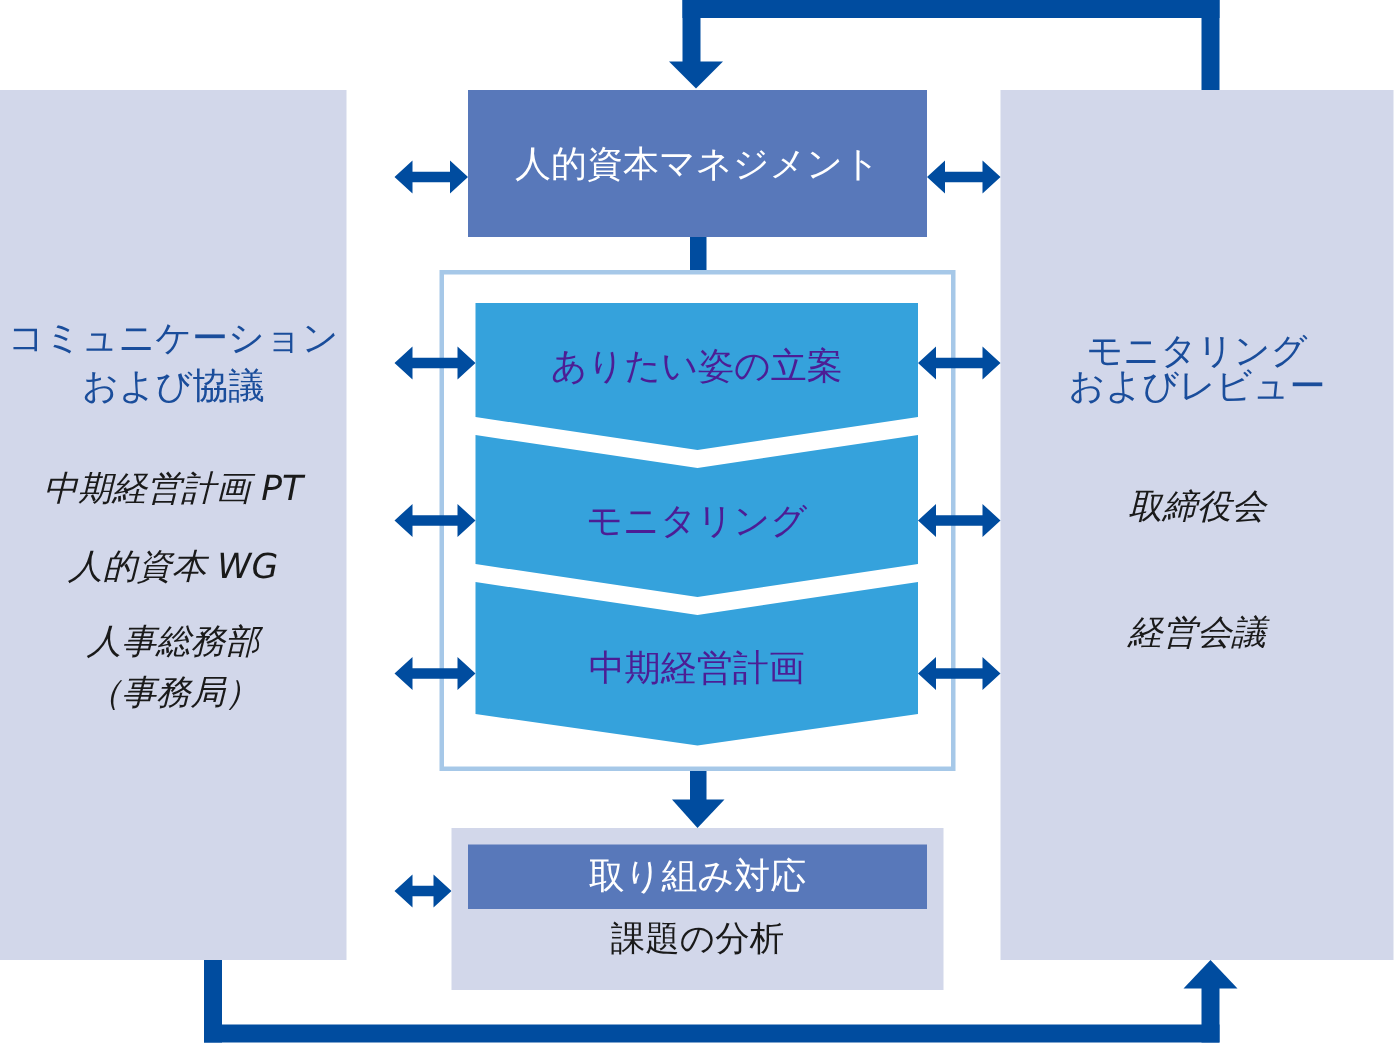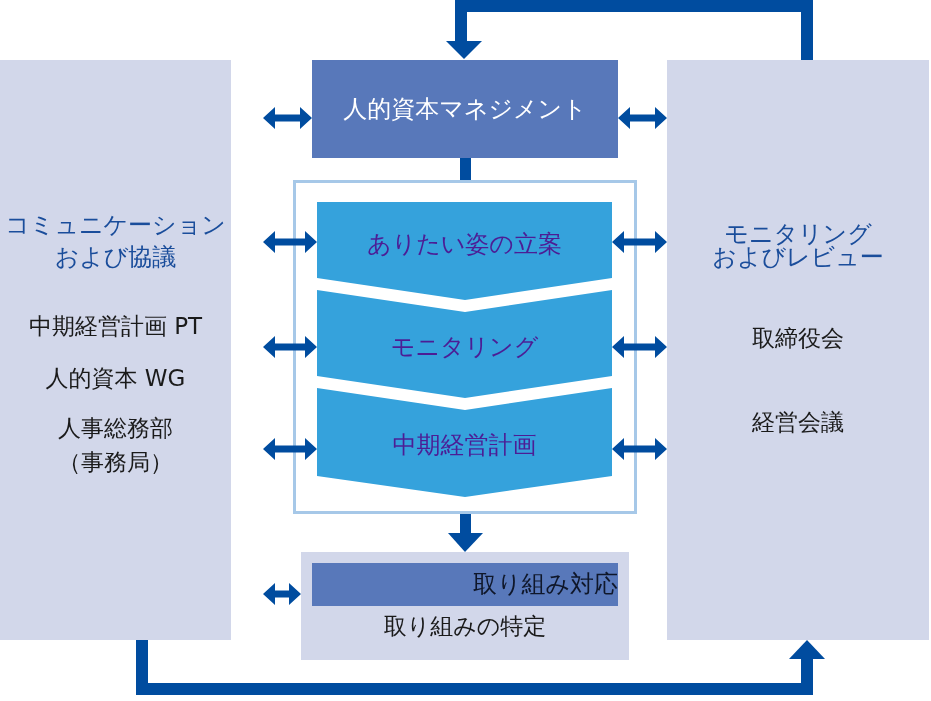--- a/index.html
+++ b/index.html
@@ -3,29 +3,29 @@
   <meta charset="utf-8">
   <style>
     html, body { margin: 0; padding: 0; background: #ffffff; }
     body { width: 931px; height: 701px; position: relative; overflow: hidden;
            font-family: "DejaVu Sans", "Liberation Sans", sans-serif; }
     .abs { position: absolute; }
     .panel { background: #d2d7ea; }
     .panel-title { position: absolute; left: 0; right: 0; text-align: center;
                    color: #1a4d9b; font-size: 24px; line-height: 30px; }
     .panel-item { position: absolute; left: 0; right: 0; text-align: center;
-                  color: #1a1a1a; font-size: 23px; line-height: 28px; }
+                  color: #1a1a1a; font-size: 23px; line-height: 28px; font-style: italic; }
     .top-box { background: #5878ba; color: #fff; text-align: center;
                font-size: 24px; line-height: 32px; display: flex; flex-direction: column;
                justify-content: center; }
     .frame { border: 3px solid #a6c8e8; box-sizing: border-box; background: #fff; }
     .chev-label { position: absolute; left: 317px; width: 295px; text-align: center;
                   color: #4c1d95; font-size: 24px; line-height: 30px; }
     .bottom-box { background: #d2d7ea; }
-    .bottom-head { background: #5878ba; color: #0f172a; text-align: right;
+    .bottom-head { background: #5878ba; color: #ffffff; text-align: center;
                    font-size: 24px; line-height: 43px; }
     .bottom-sub { text-align: center; color: #1a1a1a; font-size: 23px; line-height: 40px; }
     svg.overlay { position: absolute; left: 0; top: 0; pointer-events: none; }
   </style>
 </head>
 <body>
 
 <div class="abs panel" style="left:0; top:60px; width:231px; height:580px;">
   <div class="panel-title" style="top:150px;">コミュニケーション</div>
   <div class="panel-title" style="top:182px;">および協議</div>
@@ -87,14 +87,14 @@
       <polygon points="612,449 624,438 624,445.5 655,445.5 655,438 667,449 655,460 655,452.5 624,452.5 624,460"></polygon>
     </g>
 </svg>
 
 <div class="chev-label" style="top:229px;">ありたい姿の立案</div>
 <div class="chev-label" style="top:332px;">モニタリング</div>
 <div class="chev-label" style="top:430px;">中期経営計画</div>
 
 <div class="abs bottom-box" style="left:301px; top:552px; width:328px; height:108px;">
   <div class="bottom-head" style="margin:11px 11px 0 11px;">取り組み対応</div>
-  <div class="bottom-sub">取り組みの特定</div>
+  <div class="bottom-sub">課題の分析</div>
 </div>
 
 </body></html>

